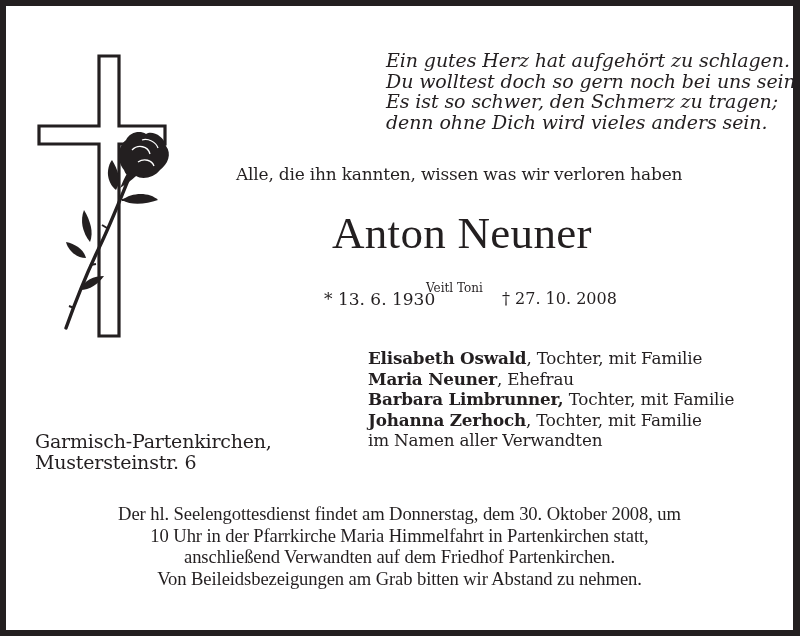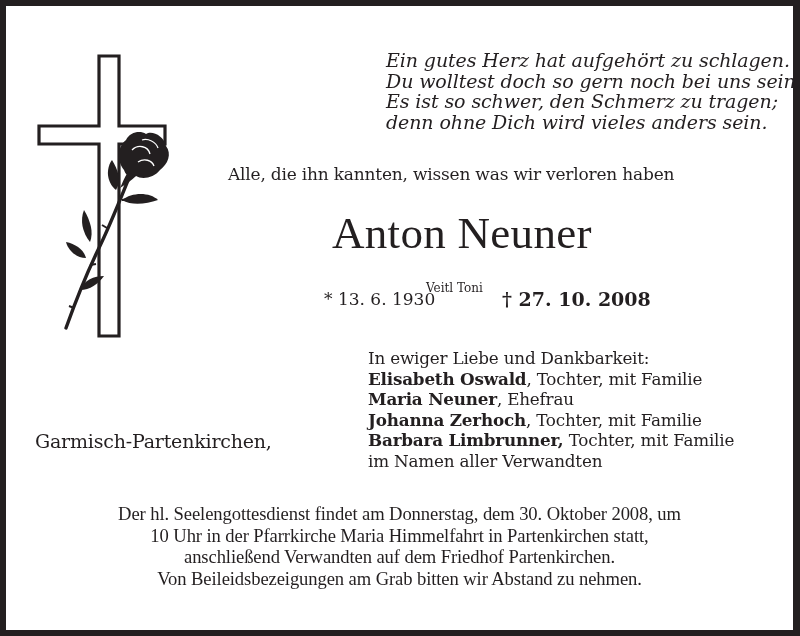--- a/index.html
+++ b/index.html
@@ -13,32 +13,32 @@
       font-family: "DejaVu Serif", "Liberation Serif", serif;
     }
     .abs { position: absolute; white-space: nowrap; }
     .poem {
       left: 380px; top: 44px;
       font-style: italic; font-size: 19px; line-height: 20.5px;
       letter-spacing: -0.1px;
     }
     .poem div { white-space: nowrap; }
     .motto {
-      left: 222px; top: 157px; font-size: 17px; line-height: 22px;
+      left: 230px; top: 157px; font-size: 17px; line-height: 22px;
       letter-spacing: -0.2px;
     }
     .name {
       left: 326px; top: 201px; font-family: "Liberation Serif", serif;
       font-size: 45px; line-height: 52px; letter-spacing: 0.3px;
     }
     .nickname {
       left: 420px; top: 272px; font-size: 12px; line-height: 20px;
     }
     .born { left: 318px; top: 282px; font-size: 17px; line-height: 22px; }
-    .died { left: 496px; top: 282px; font-size: 19px; line-height: 22px; font-weight: bold; }
+    .died { left: 496px; top: 282px; font-size: 16px; line-height: 22px; }
     .mourners {
       left: 362px; top: 342px; font-size: 16.8px; line-height: 20.6px;
       letter-spacing: -0.2px;
     }
     .mourners .row { white-space: nowrap; }
     .mourners b { font-weight: bold; }
     .address {
       left: 29px; top: 425px; font-size: 19px; line-height: 20.6px;
       letter-spacing: -0.2px;
     }
@@ -87,30 +87,30 @@
   </div>
 
   <div class="abs motto">Alle, die ihn kannten, wissen was wir verloren haben</div>
 
   <div class="abs name">Anton Neuner</div>
   <div class="abs nickname">Veitl Toni</div>
   <div class="abs born">* 13. 6. 1930</div>
   <div class="abs died">† 27. 10. 2008</div>
 
   <div class="abs mourners">
-    <div class="row">In ewiger Liebe und Dankbarkeit:</div>
     <div class="row"><b>Elisabeth Oswald</b><span>, Tochter, mit Familie</span></div>
     <div class="row"><b>Maria Neuner</b><span>, Ehefrau</span></div>
+    <div class="row"><b>Barbara Limbrunner,</b><span> Tochter, mit Familie</span></div>
     <div class="row"><b>Johanna Zerhoch</b><span>, Tochter, mit Familie</span></div>
-    <div class="row"><b>Barbara Limbrunner,</b><span> Tochter, mit Familie</span></div>
     <div class="row">im Namen aller Verwandten</div>
   </div>
 
   <div class="abs address">
     <div>Garmisch-Partenkirchen,</div>
+    <div>Mustersteinstr. 6</div>
   </div>
 
   <div class="abs service">
     <div>Der hl. Seelengottesdienst findet am Donnerstag, dem 30. Oktober 2008, um</div>
     <div>10 Uhr in der Pfarrkirche Maria Himmelfahrt in Partenkirchen statt,</div>
     <div>anschließend Verwandten auf dem Friedhof Partenkirchen.</div>
     <div>Von Beileidsbezeigungen am Grab bitten wir Abstand zu nehmen.</div>
   </div>
 </div>
 

